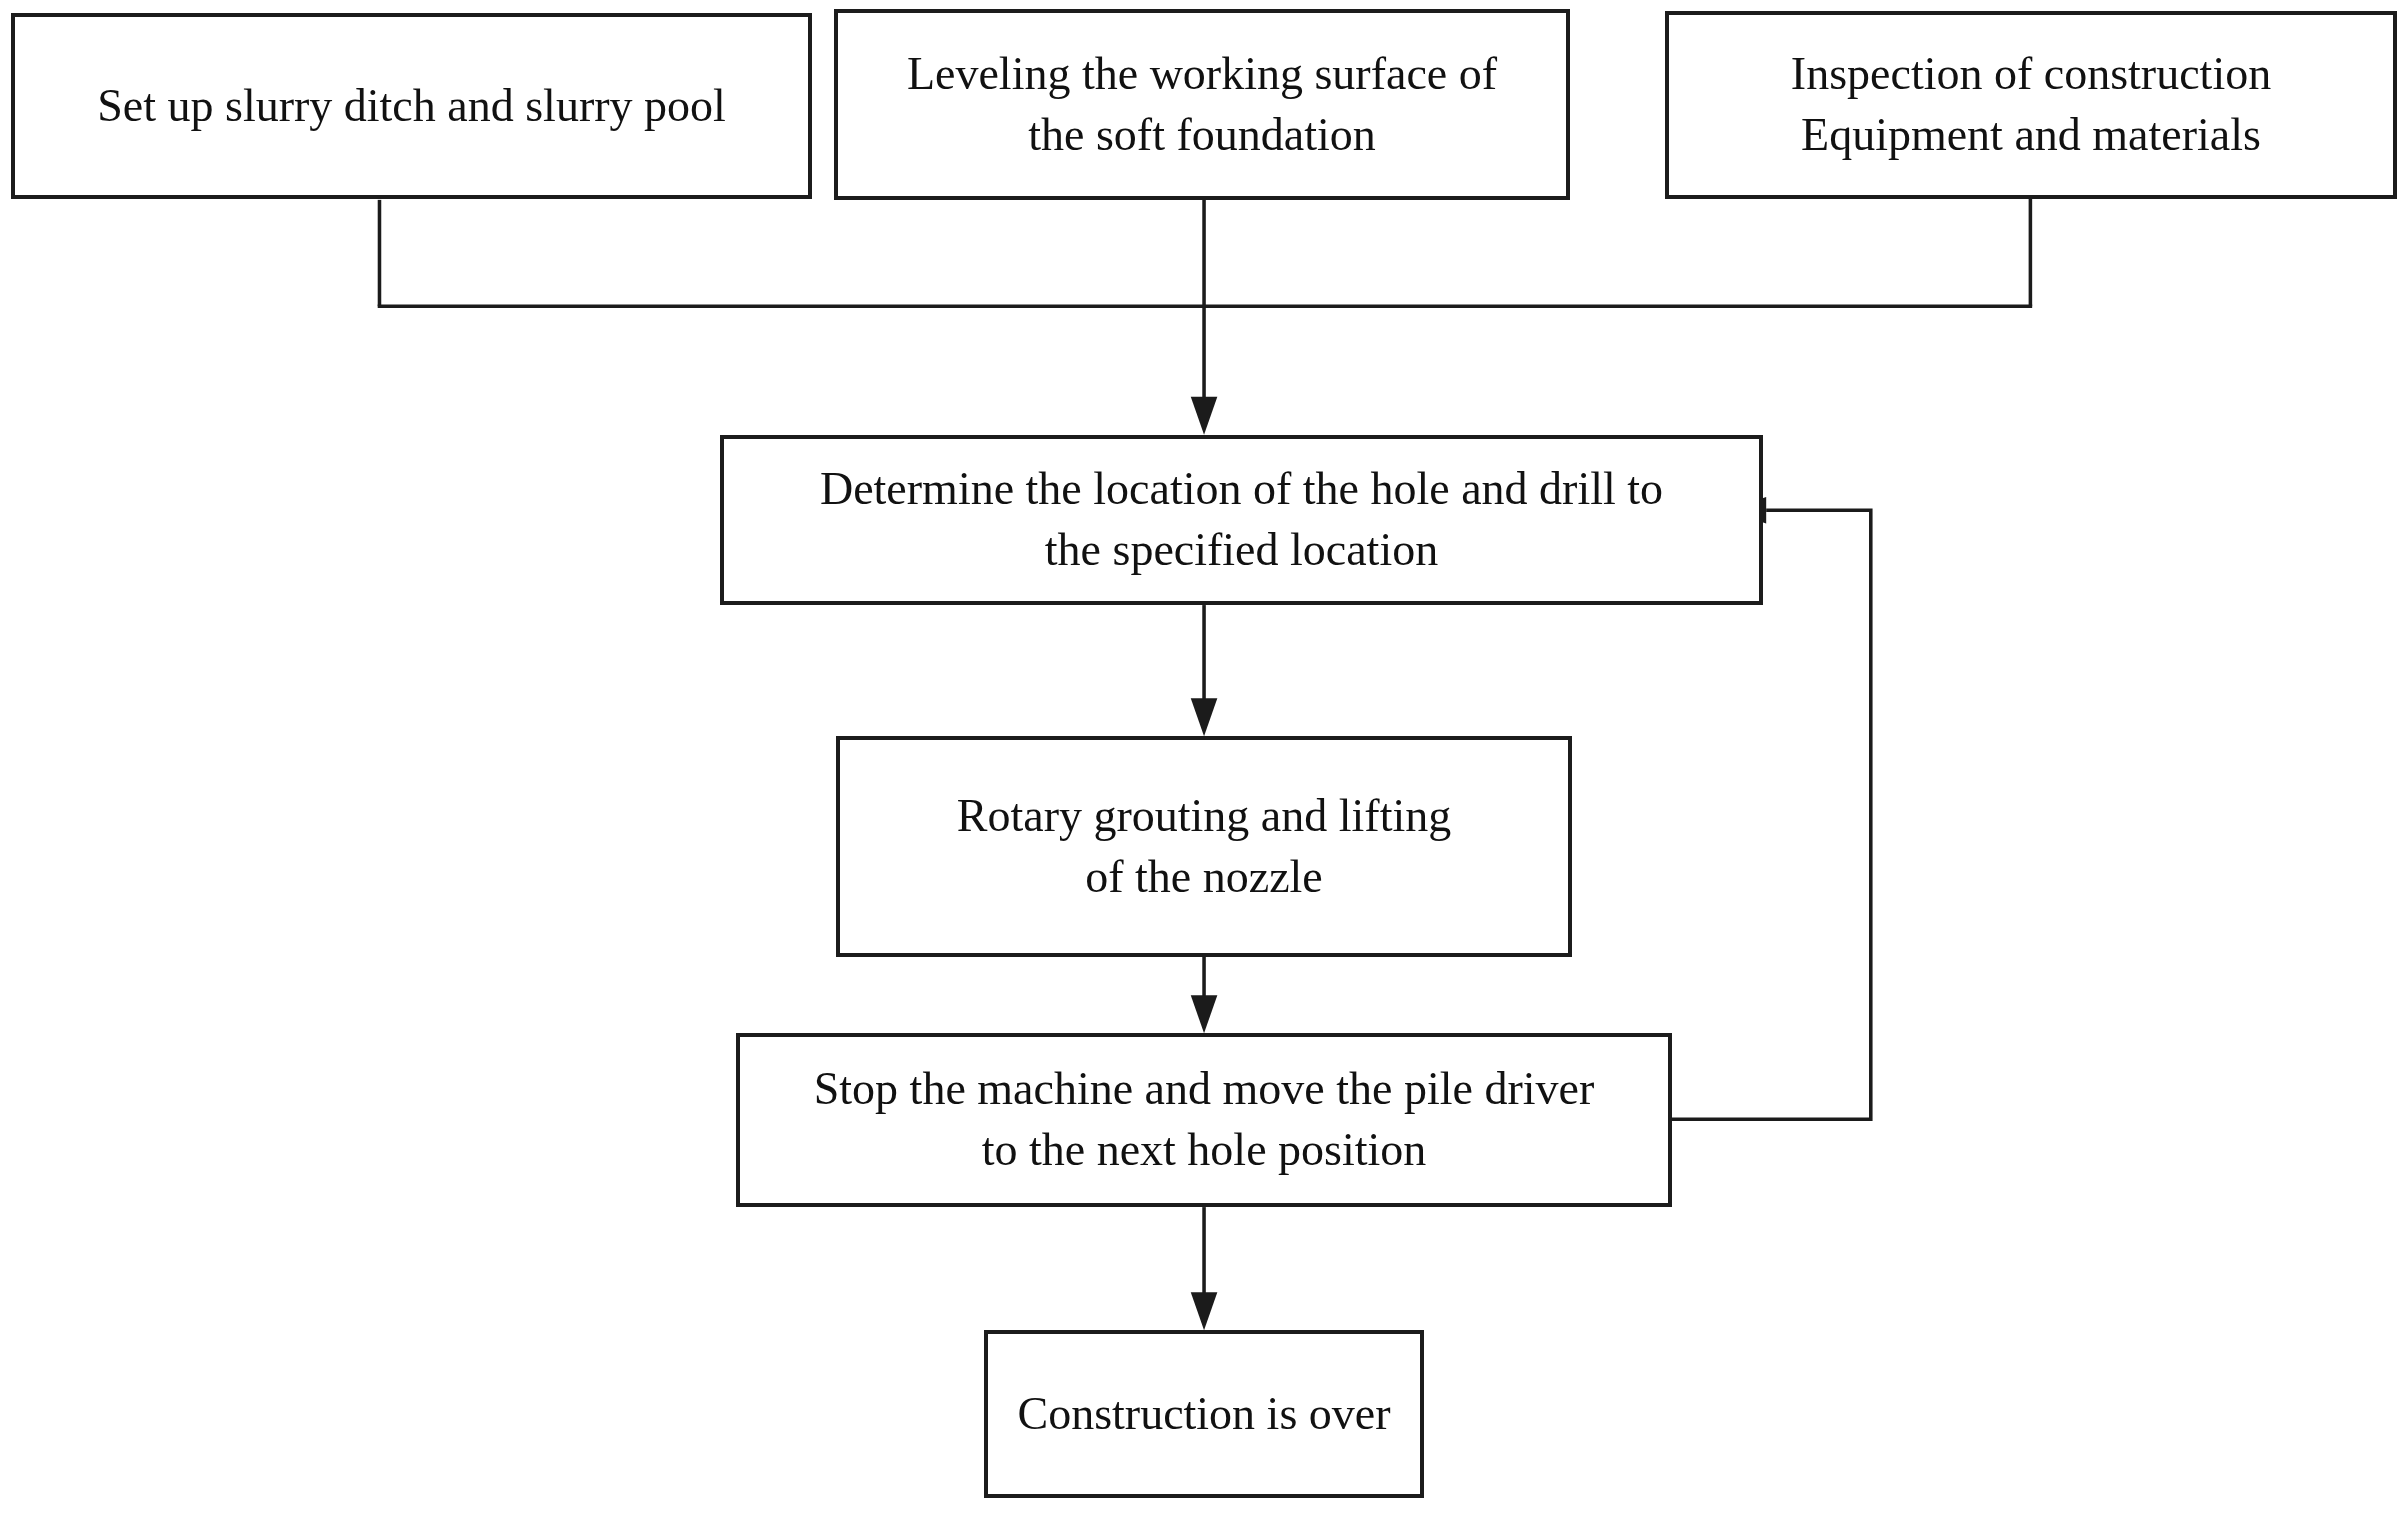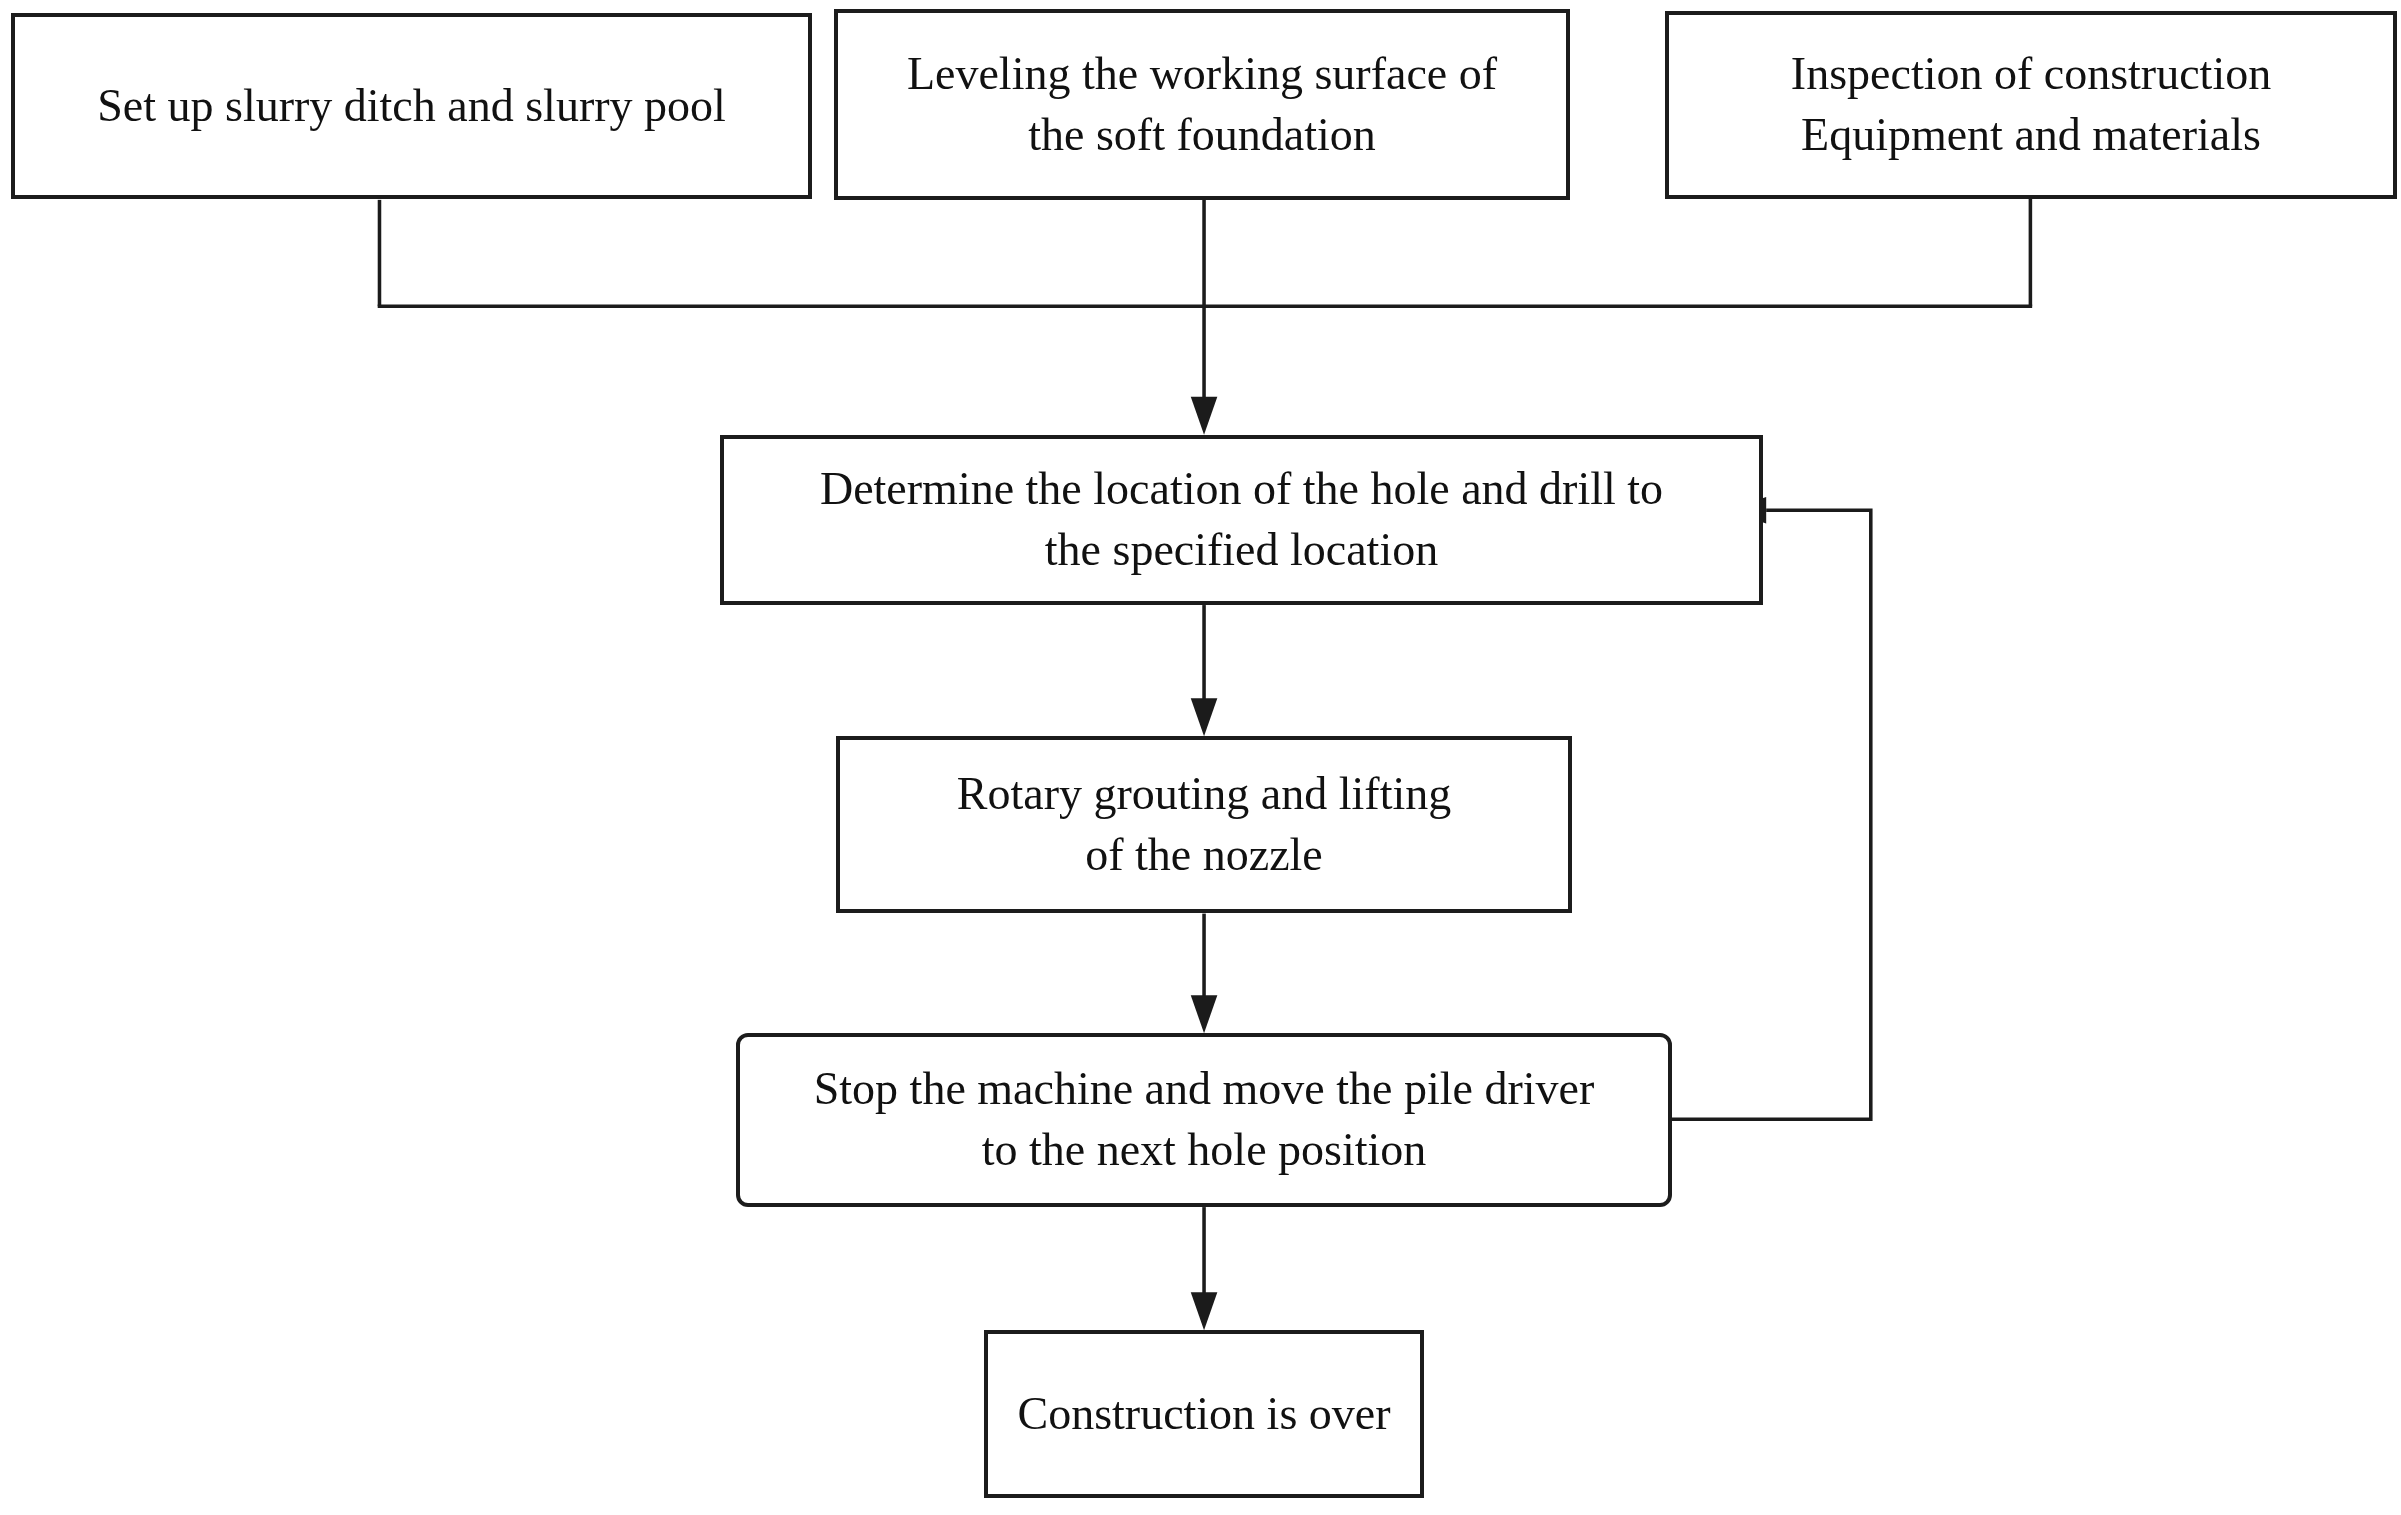--- a/index.html
+++ b/index.html
@@ -22,22 +22,22 @@
     text-align: center;
     font-size: 46px;
     line-height: 1.32;
     white-space: pre;
   }
   
   .n-setup       { left: 11px;   top: 13.3px;   width: 801px;  height: 186px; }
   .n-leveling    { left: 834px;  top: 9px;   width: 736px;  height: 191px; }
   .n-inspection  { left: 1665px; top: 10.6px;   width: 732px;  height: 188px; }
   .n-determine   { left: 683px;  top: 435px;  width: 1043px; height: 170px; margin-left: 37px; }
-  .n-rotary      { left: 836px;  top: 736px;  width: 736px;  height: 177px; }
-  .n-stop        { left: 736px;  top: 1033px; width: 936px; height: 174px; border-radius: 12px; }
+  .n-rotary      { left: 836px;  top: 736px;  width: 736px;  height: 221px; }
+  .n-stop        { left: 736px;  top: 1033px; width: 936px; height: 174px; }
   .n-end         { left: 984px; top: 1330px; width: 440px;  height: 168px; align-items: center; }
   #connectors {
     position: absolute;
     left: 0; top: 0;
     pointer-events: none;
   }
   #connectors path { stroke: #1b1b1b; stroke-width: 4; fill: none; }
   #connectors polygon { fill: #1b1b1b; stroke: none; }
 </style>
 </head>

